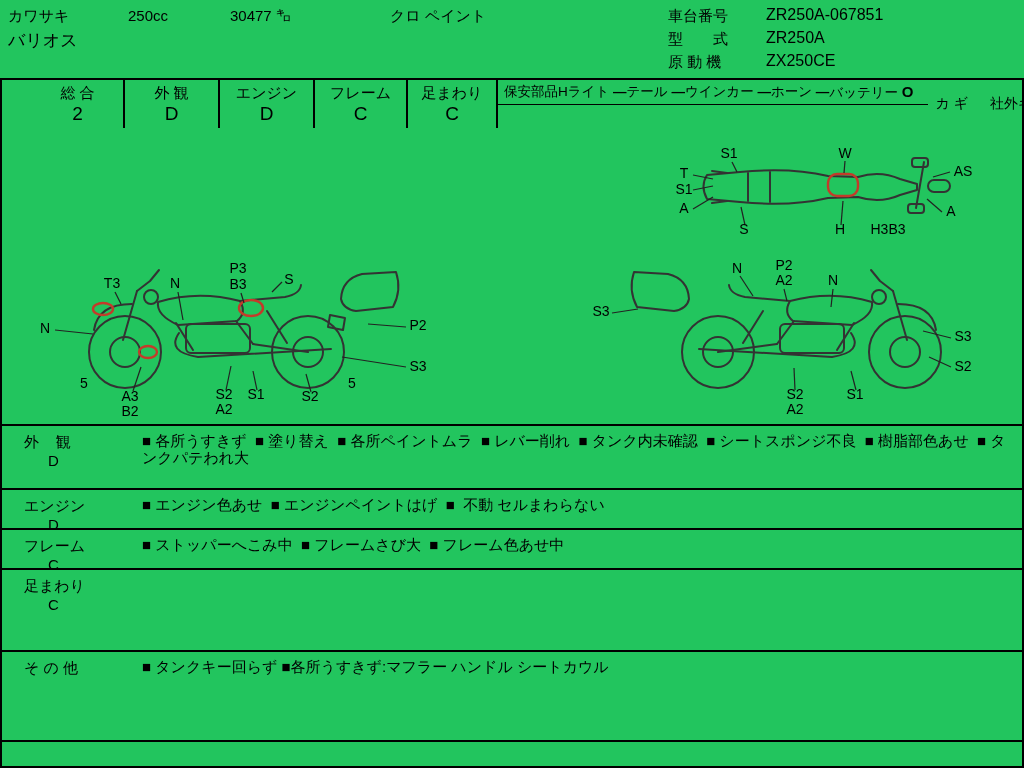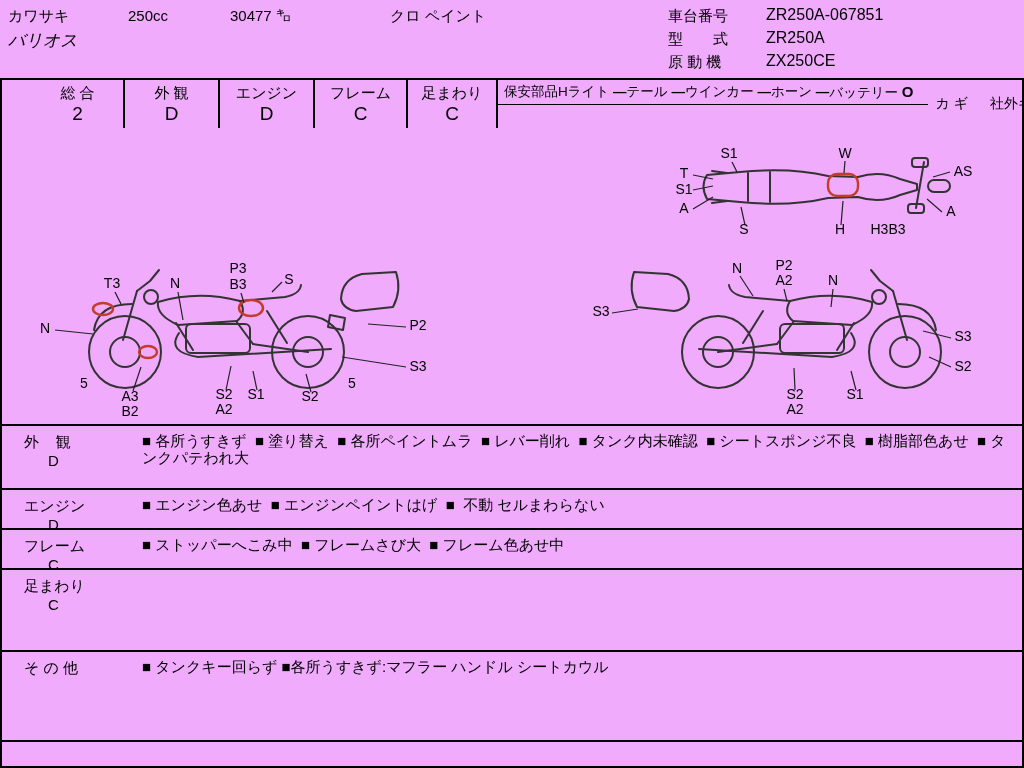--- a/index.html
+++ b/index.html
@@ -1,21 +1,21 @@
 <!DOCTYPE html>
 <html><head>
 <meta charset="utf-8">
 <style>
   html,body{margin:0;padding:0;background:#fff;}
-  .sheet{position:relative;width:1024px;height:768px;background:#f0abfc;color:#000;
+  .sheet{position:relative;width:1024px;height:768px;background:#22c55e;color:#000;
     font-family:"Liberation Sans","DejaVu Sans",sans-serif;overflow:hidden;}
   .outer-frame{position:absolute;left:0;top:78px;width:1020px;height:686px;border:2px solid #000;}
   .header{position:absolute;left:0;top:0;width:1024px;height:78px;}
   .h-item{position:absolute;white-space:nowrap;font-size:15px;}
-  .model-name{font-size:17px;font-style:italic;}
+  .model-name{font-size:17px;}
   .h-val{font-size:16px;}
   .grade-row{position:absolute;left:2px;top:80px;width:1020px;height:48px;display:flex;margin-left:30px;}
   .gcell{border-right:2px solid #000;display:flex;flex-direction:column;align-items:center;justify-content:center;box-sizing:border-box;}
   .glabel{font-size:15px;line-height:19px;}
   .gvalue{font-size:19px;line-height:23px;}
   .safety{flex:1;display:flex;flex-direction:row;box-sizing:border-box;}
   .safety-top{height:24px;border-bottom:1px solid #000;display:flex;align-items:center;padding:0 14px 0 6px;justify-content:space-between;font-size:13.5px;white-space:nowrap;}
   .safety-bottom{flex:1;display:flex;align-items:center;padding-left:8px;gap:22px;font-size:14px;}
   .sp-val{font-weight:bold;}
   .sp-circle{font-weight:bold;font-size:15px;}

